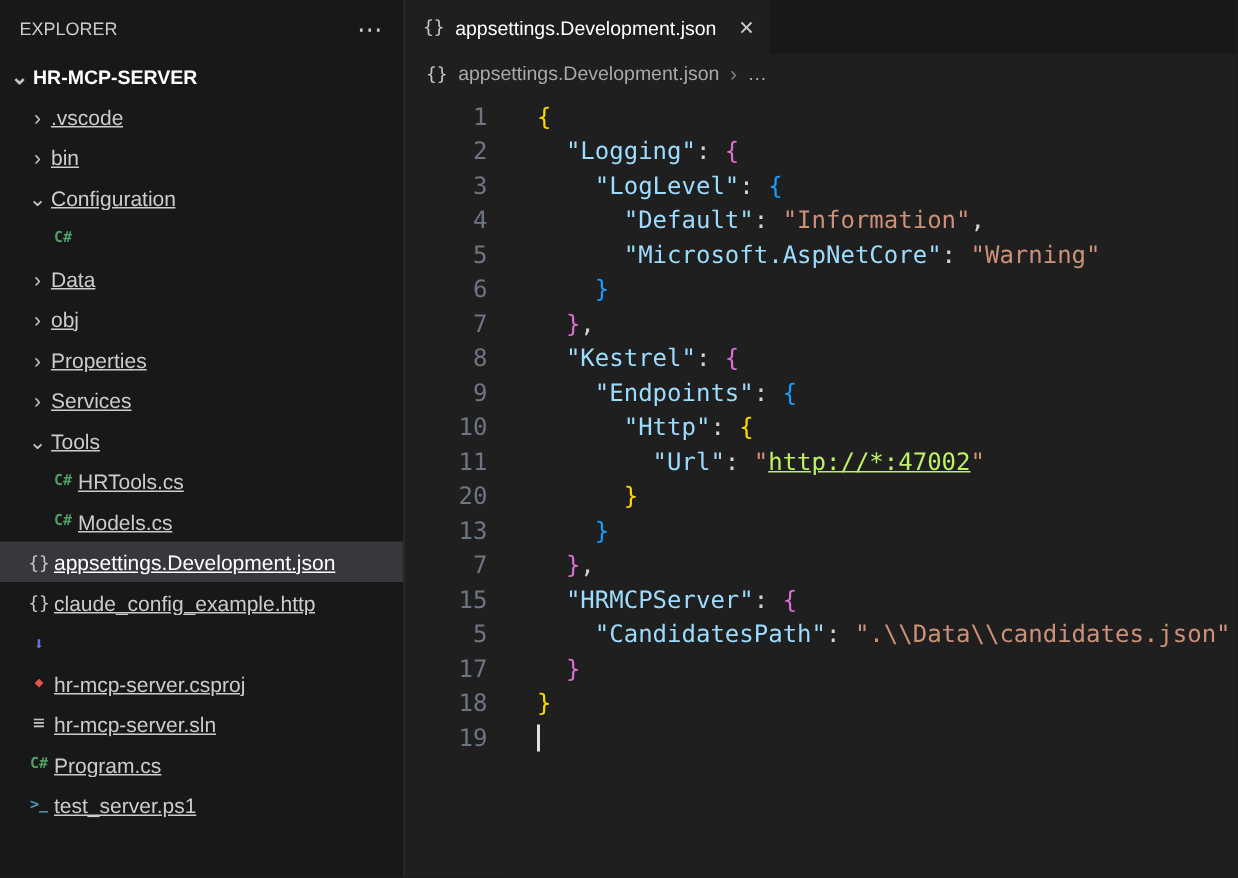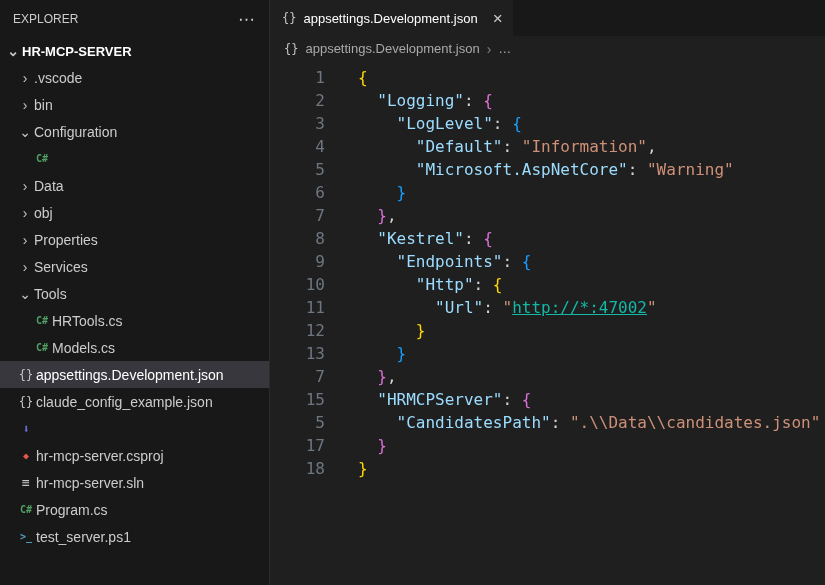--- a/index.html
+++ b/index.html
@@ -37,21 +37,21 @@
     font-size:14px; color:#c5c5c5; line-height:1;
   }
   .file-icon {
     width:20px; flex-shrink:0; text-align:center;
     font-family:"DejaVu Sans Mono", monospace;
     font-size:10px; font-weight:bold; line-height:1;
   }
   .fi-json { font-size:12px; font-weight:normal; }
   .fi-sln  { font-size:13px; font-weight:normal; }
   .fi-markdown { font-size:12px; font-weight:normal; }
-  .tree-label { overflow:hidden; text-overflow:ellipsis; }
+  .tree-label { overflow:hidden; text-overflow:ellipsis;text-decoration:underline; }
 
   
   .editor { flex:1; min-width:0; display:flex; flex-direction:column; background:#1f1f1f; }
   .tabbar { height:36px; background:#181818; display:flex; flex-shrink:0; }
   .tab {
     height:36px; display:flex; align-items:center; gap:7px;
     background:#1f1f1f; color:#ffffff; font-size:13px;
     padding:0 10px 0 12px; cursor:pointer;
   }
   .tab-icon, .crumb-icon {
@@ -75,21 +75,21 @@
     color:#6e7681; user-select:none;
   }
   .line-text { padding-left:33px; }
 
   .tok-key  { color:#9cdcfe; }
   .tok-str  { color:#ce9178; }
   .tok-punc { color:#d4d4d4; }
   .tok-b1   { color:#ffd700; }
   .tok-b2   { color:#da70d6; }
   .tok-b3   { color:#179fff; }
-  .tok-link { color:#14b8a6; text-decoration:underline; }
+  .tok-link { color:#bef264; text-decoration:underline; }
   .tok-ws   { color:#d4d4d4; }
 
   .cursor {
     display:inline-block; width:2px; height:18px;
     background:#e0e0e0; vertical-align:middle; margin-top:-2px;
   }
 </style>
 </head>
 <body>
 
@@ -147,21 +147,21 @@
         <div class="tree-row" style="padding-left: 32px;">
           <span class="file-icon fi-csharp" style="color: rgb(79, 158, 100);">C#</span>
           <span class="tree-label">Models.cs</span>
         </div>
         <div class="tree-row selected" style="padding-left: 16px;">
           <span class="file-icon fi-json" style="color: rgb(197, 197, 197);">{}</span>
           <span class="tree-label">appsettings.Development.json</span>
         </div>
         <div class="tree-row" style="padding-left: 16px;">
           <span class="file-icon fi-json" style="color: rgb(197, 197, 197);">{}</span>
-          <span class="tree-label">claude_config_example.json</span>
+          <span class="tree-label">claude_config_example.http</span>
         </div>
         <div class="tree-row" style="padding-left: 16px;">
           <span class="file-icon fi-markdown" style="color: rgb(106, 111, 220);">⬇</span>
         </div>
         <div class="tree-row" style="padding-left: 16px;">
           <span class="file-icon fi-csproj" style="color: rgb(226, 87, 76);">◆</span>
           <span class="tree-label">hr-mcp-server.csproj</span>
         </div>
         <div class="tree-row" style="padding-left: 16px;">
           <span class="file-icon fi-sln" style="color: rgb(197, 197, 197);">≡</span>
@@ -197,23 +197,24 @@
         <div class="code-line"><span class="gutter">2</span><span class="line-text"><span class="tok-ws">  </span><span class="tok-key">"Logging"</span><span class="tok-punc">: </span><span class="tok-b2">{</span></span></div>
         <div class="code-line"><span class="gutter">3</span><span class="line-text"><span class="tok-ws">    </span><span class="tok-key">"LogLevel"</span><span class="tok-punc">: </span><span class="tok-b3">{</span></span></div>
         <div class="code-line"><span class="gutter">4</span><span class="line-text"><span class="tok-ws">      </span><span class="tok-key">"Default"</span><span class="tok-punc">: </span><span class="tok-str">"Information"</span><span class="tok-punc">,</span></span></div>
         <div class="code-line"><span class="gutter">5</span><span class="line-text"><span class="tok-ws">      </span><span class="tok-key">"Microsoft.AspNetCore"</span><span class="tok-punc">: </span><span class="tok-str">"Warning"</span></span></div>
         <div class="code-line"><span class="gutter">6</span><span class="line-text"><span class="tok-ws">    </span><span class="tok-b3">}</span></span></div>
         <div class="code-line"><span class="gutter">7</span><span class="line-text"><span class="tok-ws">  </span><span class="tok-b2">}</span><span class="tok-punc">,</span></span></div>
         <div class="code-line"><span class="gutter">8</span><span class="line-text"><span class="tok-ws">  </span><span class="tok-key">"Kestrel"</span><span class="tok-punc">: </span><span class="tok-b2">{</span></span></div>
         <div class="code-line"><span class="gutter">9</span><span class="line-text"><span class="tok-ws">    </span><span class="tok-key">"Endpoints"</span><span class="tok-punc">: </span><span class="tok-b3">{</span></span></div>
         <div class="code-line"><span class="gutter">10</span><span class="line-text"><span class="tok-ws">      </span><span class="tok-key">"Http"</span><span class="tok-punc">: </span><span class="tok-b1">{</span></span></div>
         <div class="code-line"><span class="gutter">11</span><span class="line-text"><span class="tok-ws">        </span><span class="tok-key">"Url"</span><span class="tok-punc">: </span><span class="tok-str">"</span><span class="tok-link">http://*:47002</span><span class="tok-str">"</span></span></div>
-        <div class="code-line"><span class="gutter">12</span><span class="line-text"><span class="tok-ws">      </span><span class="tok-b1">}</span></span></div>
+        <div class="code-line"><span class="gutter">20</span><span class="line-text"><span class="tok-ws">      </span><span class="tok-b1">}</span></span></div>
         <div class="code-line"><span class="gutter">13</span><span class="line-text"><span class="tok-ws">    </span><span class="tok-b3">}</span></span></div>
         <div class="code-line"><span class="gutter">7</span><span class="line-text"><span class="tok-ws">  </span><span class="tok-b2">}</span><span class="tok-punc">,</span></span></div>
         <div class="code-line"><span class="gutter">15</span><span class="line-text"><span class="tok-ws">  </span><span class="tok-key">"HRMCPServer"</span><span class="tok-punc">: </span><span class="tok-b2">{</span></span></div>
         <div class="code-line"><span class="gutter">5</span><span class="line-text"><span class="tok-ws">    </span><span class="tok-key">"CandidatesPath"</span><span class="tok-punc">: </span><span class="tok-str">".\\Data\\candidates.json"</span></span></div>
         <div class="code-line"><span class="gutter">17</span><span class="line-text"><span class="tok-ws">  </span><span class="tok-b2">}</span></span></div>
         <div class="code-line"><span class="gutter">18</span><span class="line-text"><span class="tok-b1">}</span></span></div>
+        <div class="code-line"><span class="gutter">19</span><span class="line-text"><span class="cursor"></span></span></div>
       </div>
   </main>
 
 </div>
 
 </body></html>

